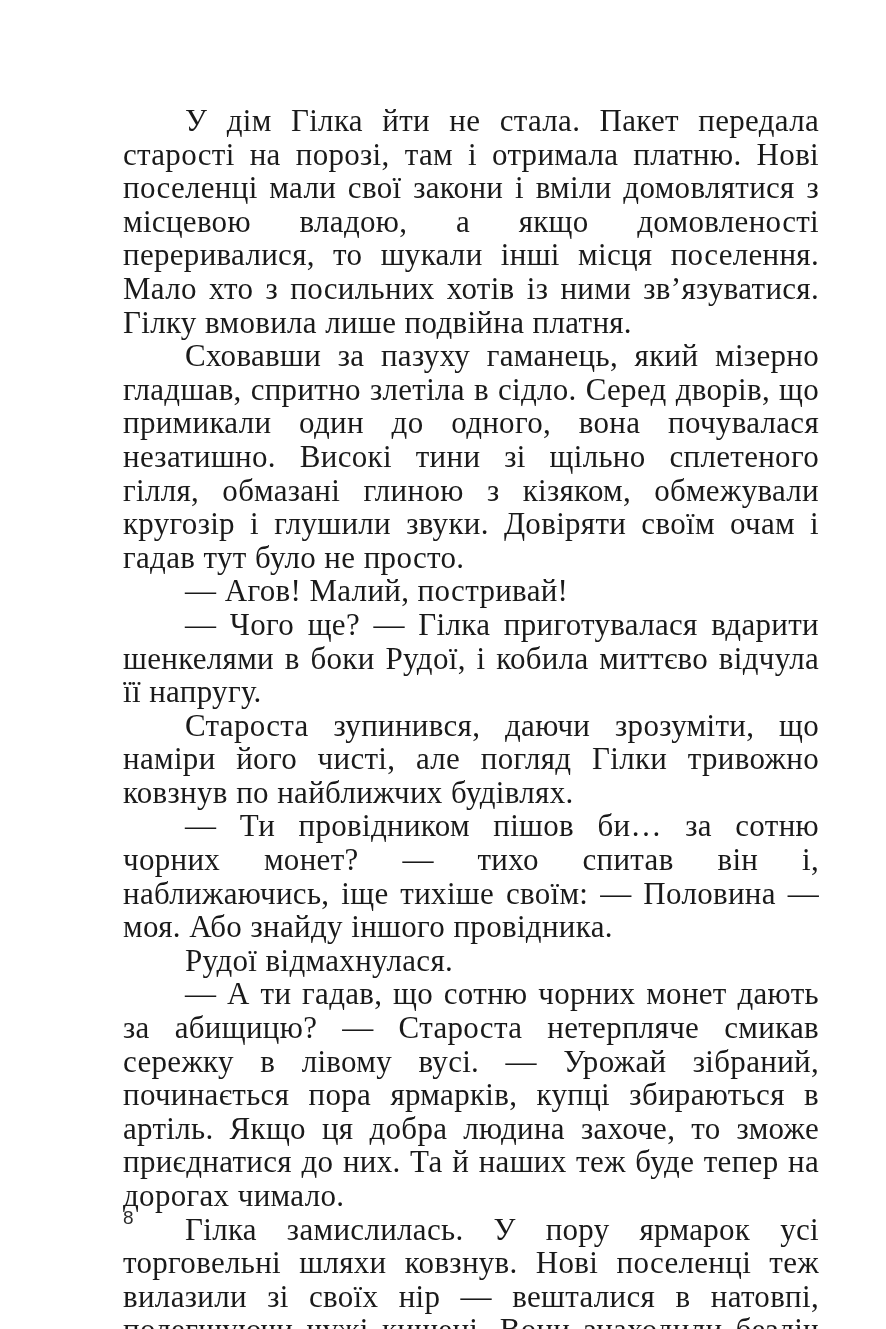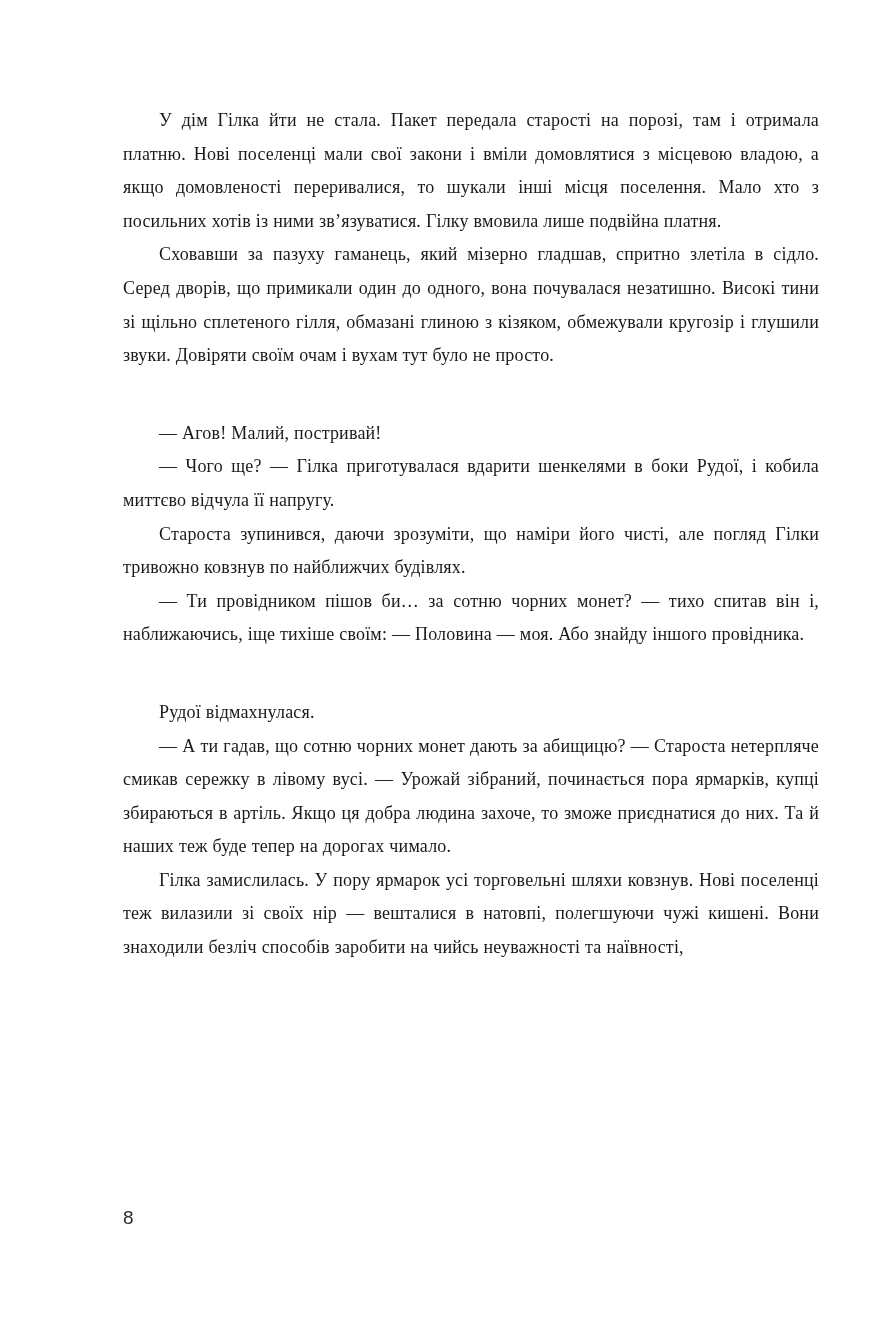--- a/index.html
+++ b/index.html
@@ -27,56 +27,55 @@
 
   .text-block {
     position: absolute;
     left: 123px;
     top: 104px;
     width: 696px;
   }
 
   .para {
     margin: 0;
-    font-size: 18px;
+    font-size: 31px;
     line-height: 33.6px;
     text-align: justify;
     text-justify: inter-word;
     text-indent: 2.0em;
     color: #1a1a1a;
     letter-spacing: 0.01em;
     word-spacing: 0.01em;
     hyphens: manual;
   }
 
   
   .para.short {
     text-align: left;
-    margin-top: 44px;
   }
 
   .page-number {
     position: absolute;
     left: 123px;
     top: 1206px;
     font-size: 19px;
     line-height: 24px;
     color: #2b2b2b;
     font-family: "Liberation Sans", "DejaVu Sans", sans-serif;
   }
 </style>
 </head>
 <body>
 
 <div class="page">
 
   <div class="text-block">
 
     <p class="para">У дім Гілка йти не стала. Пакет передала старості на порозі, там і отримала платню. Нові поселенці мали свої закони і вміли домовлятися з місцевою владою, а якщо домовленості переривалися, то шукали інші місця поселення. Мало хто з посильних хотів із ними зв’язуватися. Гілку вмовила лише подвійна платня.</p>
-    <p class="para">Сховавши за пазуху гаманець, який мізерно гладшав, спритно злетіла в сідло. Серед дворів, що примикали один до одного, вона почувалася незатишно. Високі тини зі щільно сплетеного гілля, обмазані глиною з кізяком, обмежували кругозір і глушили звуки. Довіряти своїм очам і вухам тут було не просто.</p>
+    <p class="para">Сховавши за пазуху гаманець, який мізерно гладшав, спритно злетіла в сідло. Серед дворів, що примикали один до одного, вона почувалася незатишно. Високі тини зі щільно сплетеного гілля, обмазані глиною з кізяком, обмежували кругозір і глушили звуки. Довіряти своїм очам і гадав тут було не просто.</p>
     <p class="para short">— Агов! Малий, постривай!</p>
     <p class="para">— Чого ще? — Гілка приготувалася вдарити шенкелями в боки Рудої, і кобила миттєво відчула її напругу.</p>
     <p class="para">Староста зупинився, даючи зрозуміти, що наміри його чисті, але погляд Гілки тривожно ковзнув по найближчих будівлях.</p>
     <p class="para">— Ти провідником пішов би… за сотню чорних монет? — тихо спитав він і, наближаючись, іще тихіше своїм: — Половина — моя. Або знайду іншого провідника.</p>
     <p class="para short">Рудої відмахнулася.</p>
     <p class="para">— А ти гадав, що сотню чорних монет дають за абищицю? — Староста нетерпляче смикав сережку в лівому вусі. — Урожай зібраний, починається пора ярмарків, купці збираються в артіль. Якщо ця добра людина захоче, то зможе приєднатися до них. Та й наших теж буде тепер на дорогах чимало.</p>
     <p class="para">Гілка замислилась. У пору ярмарок усі торговельні шляхи ковзнув. Нові поселенці теж вилазили зі своїх нір — вешталися в натовпі, полегшуючи чужі кишені. Вони знаходили безліч способів заробити на чийсь неуважності та наївності,</p>
 
   </div>
 

